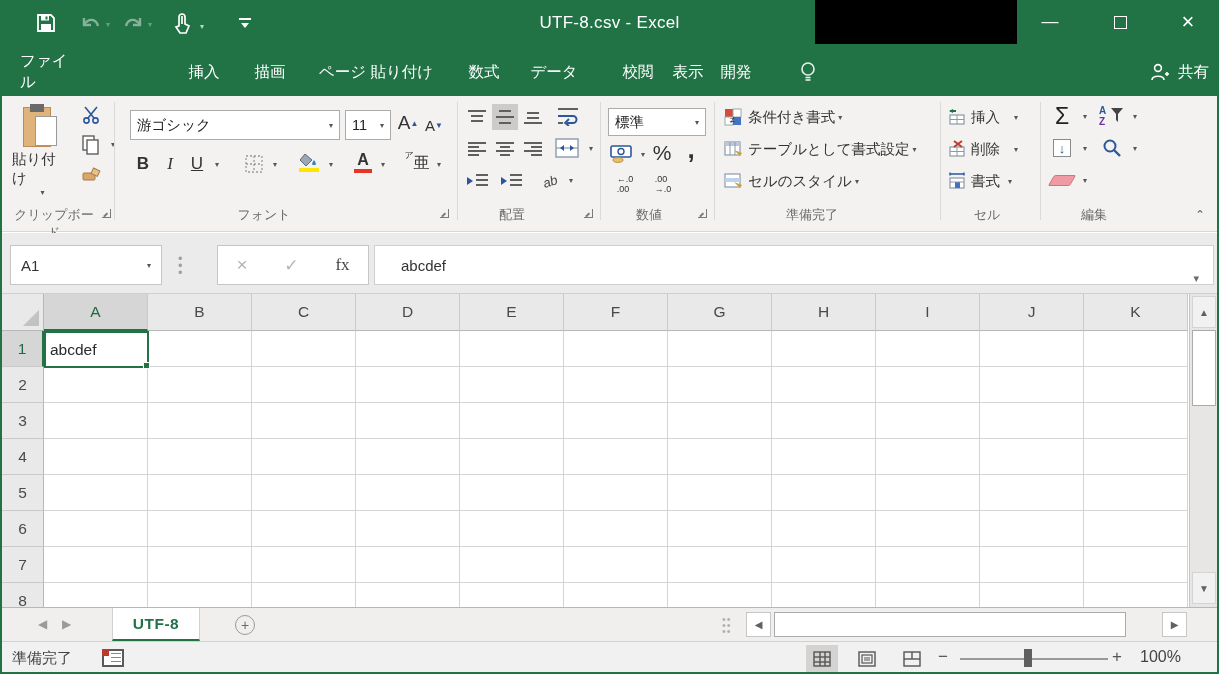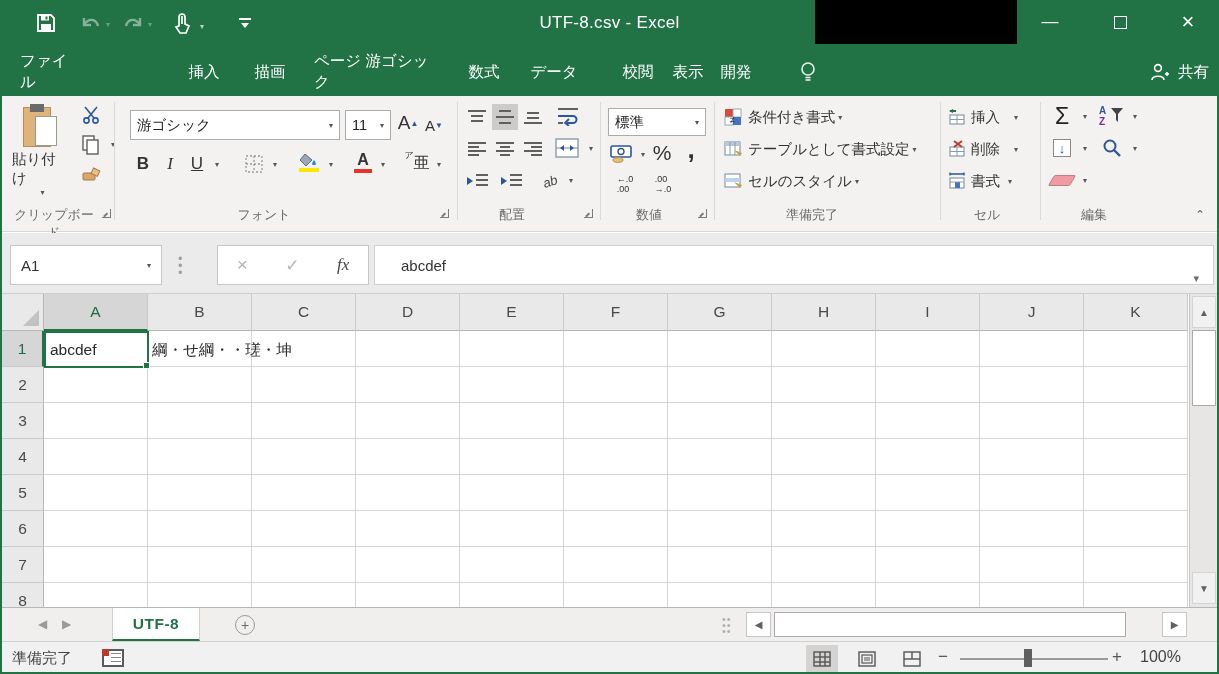--- a/index.html
+++ b/index.html
@@ -146,21 +146,21 @@
     <div class="winbtn" style="left:1096px">
         <span class="maxbox"></span>
       </div>
     <div class="winbtn" style="left:1164px;font-size:22px">×</div>
   </div>
 
   <div class="abs" id="tabrow">
     <div class="rtab" style="left:14px;width:60px">ファイル</div>
     <div class="rtab" style="left:176px;width:52px">挿入</div>
     <div class="rtab" style="left:242px;width:52px">描画</div>
-    <div class="rtab" style="left:308px;width:132px">ページ 游ゴシック</div>
+    <div class="rtab" style="left:308px;width:132px">ページ 貼り付け</div>
     <div class="rtab" style="left:456px;width:52px">数式</div>
     <div class="rtab" style="left:524px;width:56px">データ</div>
     <div class="rtab" style="left:610px;width:52px">校閲</div>
     <div class="rtab" style="left:660px;width:52px">表示</div>
     <div class="rtab" style="left:708px;width:52px">開発</div>
     <div class="tellme" style="left:798px">
       <span>
         <svg width="16" height="22" viewBox="0 0 16 22">
             <circle cx="8" cy="8" r="6" fill="none" stroke="#e8f0ea" stroke-width="1.6"></circle>
             <line x1="5.5" y1="16.5" x2="10.5" y2="16.5" stroke="#e8f0ea" stroke-width="1.6"></line>
@@ -485,21 +485,21 @@
 
   <div class="abs" id="fbar">
     <div class="namebox">
       <span>A1</span>
       <span class="dd" style="margin-left:auto">▾</span>
     </div>
     <div class="vdots">•<br>•<br>•</div>
     <div class="fxbox">
       <span style="color:#b5b5b5;font-size:19px">×</span>
       <span style="color:#b5b5b5;font-size:17px">✓</span>
-      <span style="color:#444;font-size:17px;font-style:italic;font-family:'Liberation Serif',serif">fx</span>
+      <span style="color:#444;font-size:17px;font-family:'Liberation Serif',serif">fx</span>
     </div>
     <div class="finput">
       <span>abcdef</span>
       <span class="fchev">▾</span>
     </div>
   </div>
 
   <div class="abs" id="grid">
     <div class="abs" id="corner"></div>
     <div class="abs" id="colheads">
@@ -628,21 +628,20 @@
           <div class="cell"></div>
           <div class="cell"></div>
           <div class="cell"></div>
           <div class="cell"></div>
         </div>
       </div>
     <div class="abs sel-box">
       <div class="sel-handle"></div>
     </div>
     <div class="cell-text" style="left:48px">abcdef</div>
-    <div class="cell-text" style="left:150px">綱・せ綱・・瑳・坤</div>
   </div>
 
   <div class="abs" id="vscroll">
     <div class="vs-btn" style="top:2px">▲</div>
     <div class="vs-thumb"></div>
     <div class="vs-btn" style="top:278px">▼</div>
   </div>
 
   <div class="abs" id="sheetbar">
     <div class="nav-arrow" style="left:36px">◀</div>

